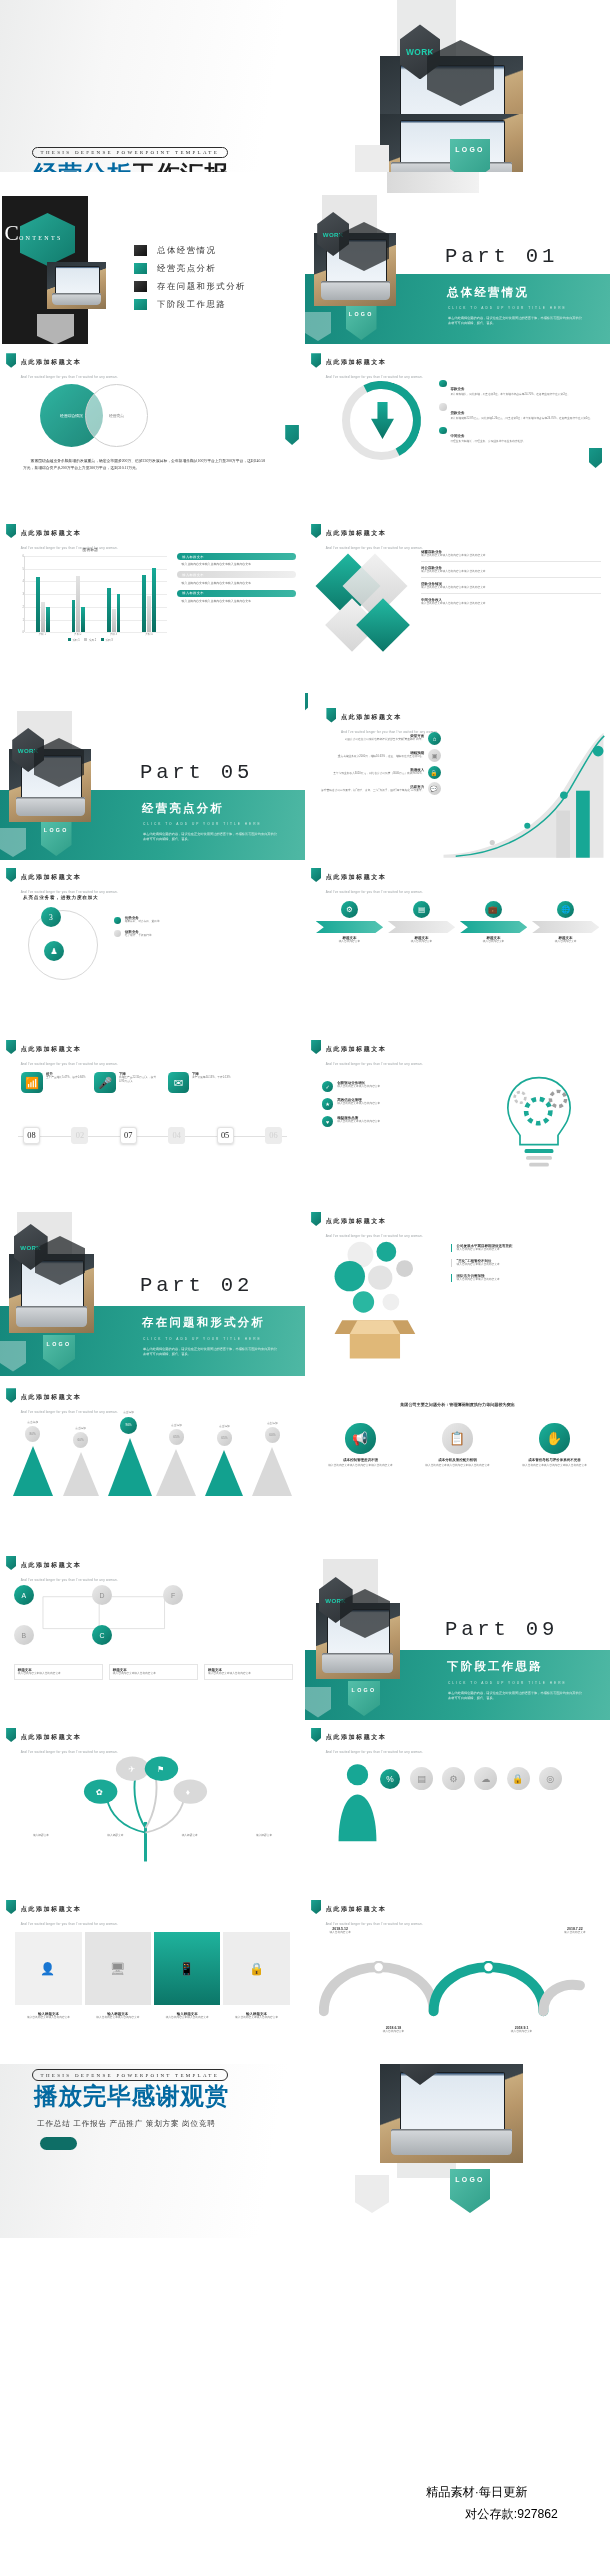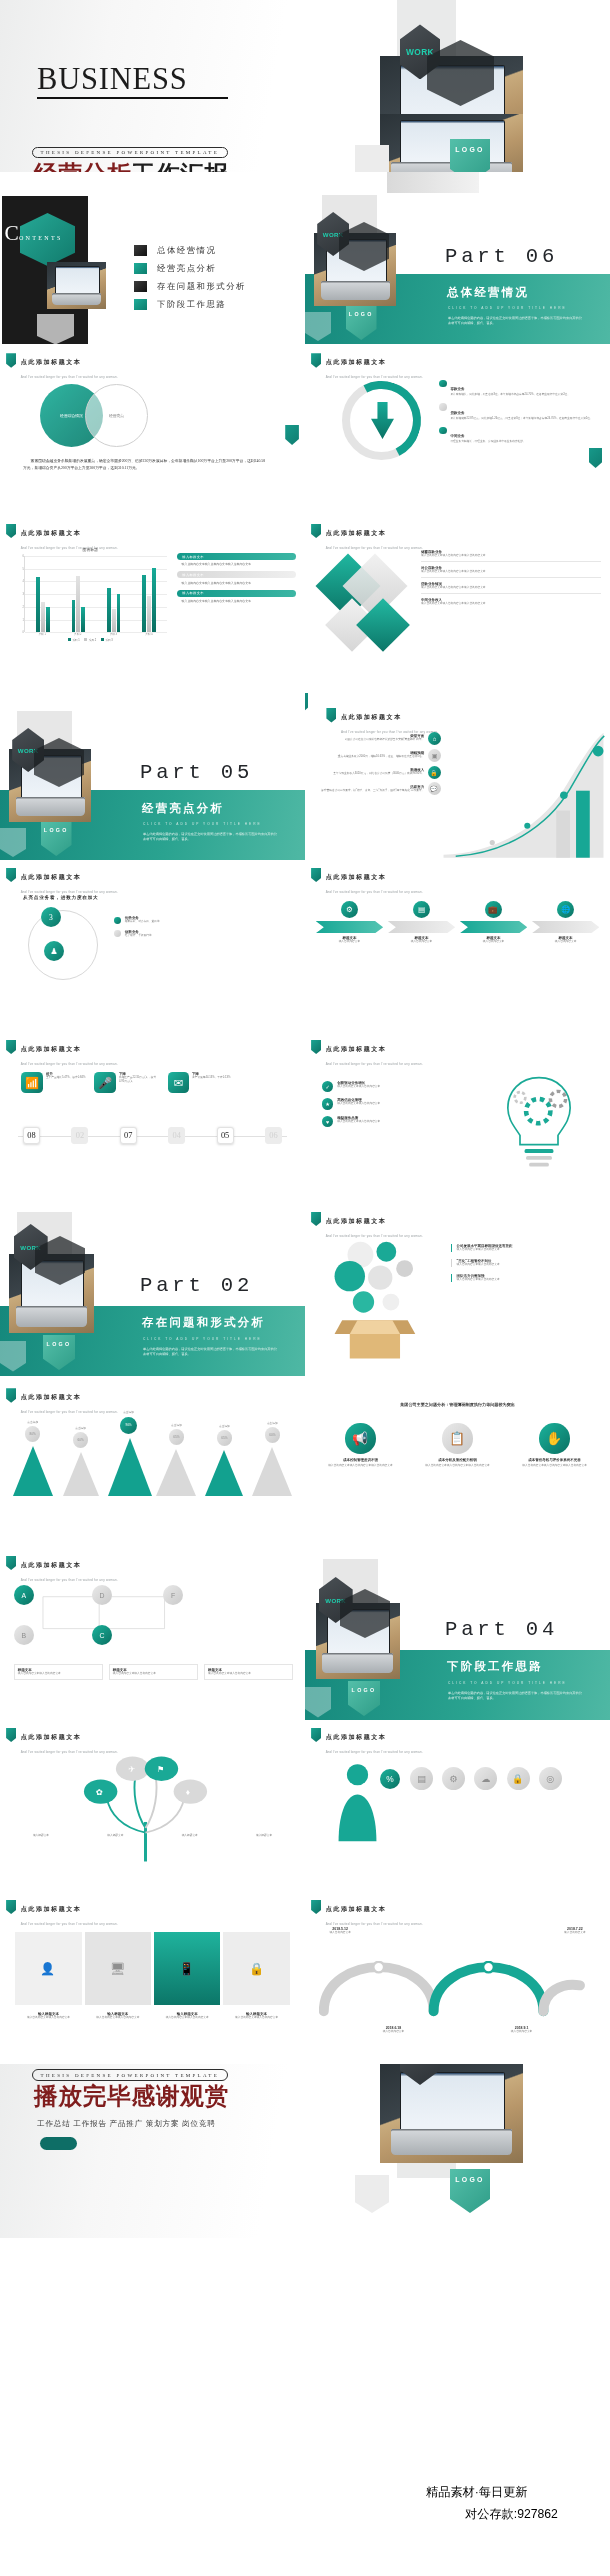--- a/index.html
+++ b/index.html
@@ -66,21 +66,21 @@
     font-size:30.5px; letter-spacing:0.8px; color:#1c1c1c; line-height:1;
   }
   .biz-rule{ height:2.3px; background:#111; margin-top:2.3px; }
   .pill-en {
     display:inline-block; border:0.8px solid #2d2d2d; border-radius:9.2px;
     padding:2.3px 7.6px; font-size:5px; letter-spacing:2.3px; color:#2b2b2b;
     font-family:"Liberation Serif","DejaVu Serif",serif;
   }
   .cn-title { font-size:23.6px; line-height:1.08; font-weight:bold; letter-spacing:0.8px;
     font-family:"Liberation Serif","DejaVu Serif",serif; }
-  .cn-title .g{ color:#7f1d1d; }
+  .cn-title .g{ color:#0369a1; }
   .cn-title .b{ color:#1f1f1f; }
   .cn-sub { font-size:7.6px; color:#3a3a3a; letter-spacing:0.8px;
     font-family:"Liberation Serif","DejaVu Serif",serif; }
   .btn-pill { width:37px; height:13px; border-radius:6.9px; background:#0e6e66; }
 
   
   .part-band { position:absolute; left:0; right:0; background:linear-gradient(100deg,#15887c,#2aa390 55%,#4fb8a4); }
   .part-num {
     font-family:"Liberation Mono","DejaVu Sans Mono",monospace;
     font-size:20.6px; color:#23262a; letter-spacing:3.8px;
@@ -169,24 +169,20 @@
     <div class="photo" style="left:380px;top:114px;width:143px;height:73px;"></div>
     <div class="work-hex" style="left:400px;top:24.4px;width:40px;height:55px;">
       <span>WORK</span>
     </div>
     <div class="hex" style="left:427px;top:40px;width:67px;height:66px;background:rgba(30,35,38,.75);"></div>
     <div class="logo-hex" style="left:450px;top:139px;width:40px;height:44px;">
       <span>LOGO</span>
     </div>
     <div class="hexv" style="left:355px;top:145px;width:34px;height:38px;background:#ececec;"></div>
 
-    <div style="position:absolute;left:37px;top:64px;width:191px;">
-      <div class="biz">BUSINESS</div>
-      <div class="biz-rule"></div>
-    </div>
     <div style="position:absolute;left:32px;top:143px;">
       <span class="pill-en">THESIS DEFENSE POWERPOINT TEMPLATE</span>
     </div>
     <div class="cn-title" style="position:absolute;left:34px;top:162px;">
       <span class="g">经营分析</span><span class="b">工作汇报</span>
     </div>
 
   </div>
 </div>
 
@@ -229,21 +225,21 @@
     <div class="photo" style="left:9.2px;top:61px;width:82px;height:73px;"></div>
     <div class="work-hex" style="left:12.2px;top:40px;width:32px;height:44px;">
       <span style="font-size:6.1px;">WORK</span>
     </div>
     <div class="hex" style="left:34px;top:50px;width:50px;height:49px;background:rgba(28,32,35,.72);"></div>
     <div class="logo-hex" style="left:41px;top:134px;width:30.5px;height:34px;">
       <span style="font-size:5.3px;">LOGO</span>
     </div>
     <div class="hexv" style="left:0;top:140px;width:26px;height:29px;background:rgba(255,255,255,.35);"></div>
 
-    <div class="part-num" style="position:absolute;left:140px;top:73px;">Part 06</div>
+    <div class="part-num" style="position:absolute;left:140px;top:73px;">Part 01</div>
     <div class="part-cn" style="position:absolute;left:142px;top:113px;">总体经营情况</div>
     <div class="part-en" style="position:absolute;left:143px;top:131px;">CLICK TO ADD UP YOUR TITLE HERE</div>
     <div class="part-desc" style="position:absolute;left:143px;top:140px;">单击此处编辑您要的内容，建议您在正文时使用简洁的语言字体，本模板所有图片均来自其他公素材可可自由编辑、颜色、替换。</div>
   </div>
 </div>
 
 <div class="row">
 
   <div class="slide">
     <div class="sec-head" style="left:6.1px;top:9.2px;">
@@ -815,21 +811,21 @@
     <div class="ghost" style="left:18.3px;top:10.7px;width:55px;height:96px;background:#e7e7e7;"></div>
     <div class="photo" style="left:10.7px;top:55px;width:84px;height:76px;"></div>
     <div class="work-hex" style="left:13.7px;top:29px;width:34px;height:46px;">
       <span style="font-size:6.1px;">WORK</span>
     </div>
     <div class="hex" style="left:35px;top:41px;width:50px;height:49px;background:rgba(28,32,35,.72);"></div>
     <div class="logo-hex" style="left:43px;top:133px;width:32px;height:35px;">
       <span style="font-size:5.3px;">LOGO</span>
     </div>
     <div class="hexv" style="left:0;top:139px;width:26px;height:30.5px;background:rgba(255,255,255,.35);"></div>
-    <div class="part-num" style="position:absolute;left:140px;top:70px;">Part 04</div>
+    <div class="part-num" style="position:absolute;left:140px;top:70px;">Part 09</div>
     <div class="part-cn" style="position:absolute;left:142px;top:111px;">下阶段工作思路</div>
     <div class="part-en" style="position:absolute;left:143px;top:130px;">CLICK TO ADD UP YOUR TITLE HERE</div>
     <div class="part-desc" style="position:absolute;left:143px;top:139px;">单击此处编辑您要的内容，建议您在正文时使用简洁的语言字体，本模板所有图片均来自其他公素材可可自由编辑、颜色、替换。</div>
   </div>
 </div>
 
 <div class="row">
 
   <div class="slide">
     <div class="sec-head" style="left:6.1px;top:7.6px;">

